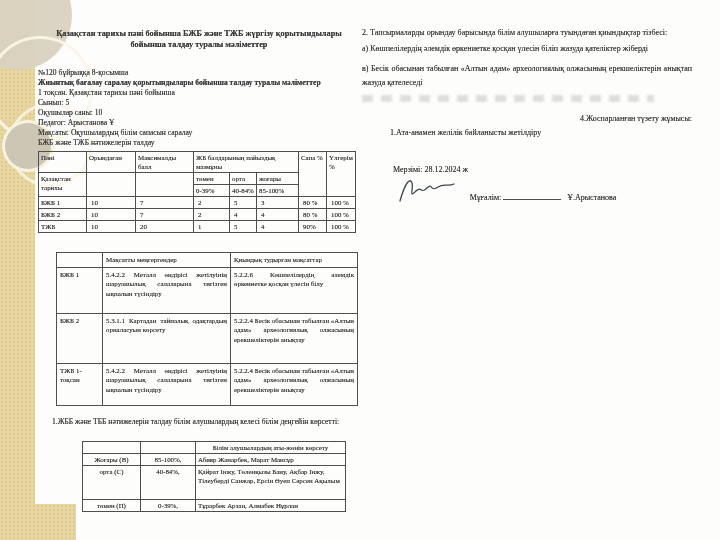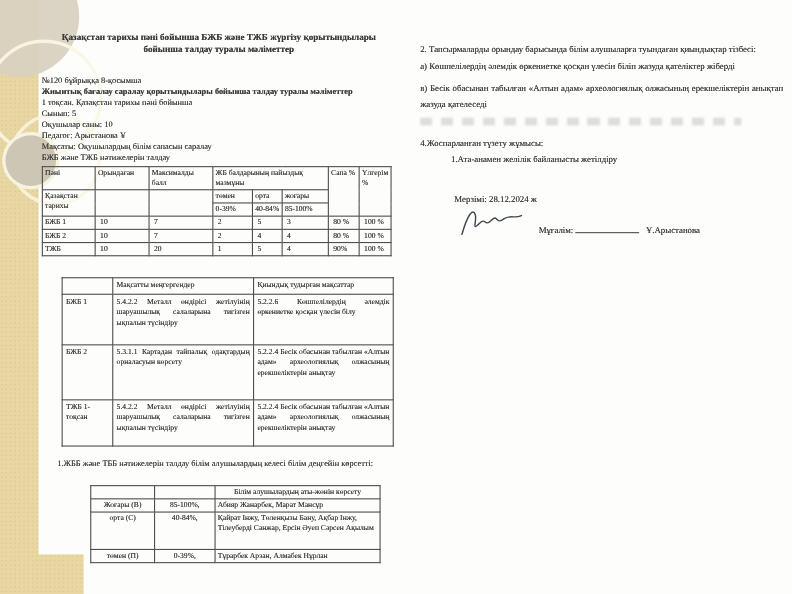--- a/index.html
+++ b/index.html
@@ -40,29 +40,29 @@
   td { border: 1px solid #4e4e4e; padding: 1px 2px; vertical-align: top; font-size: 6.9px; line-height: 9px; word-wrap: break-word; }
   .t1 { width: 317px; margin-top: 3px; }
   .t1 .num { padding-left: 4px; }
   .t2 { width: 301px; margin: 19px 0 0 18px; }
   .t2 td { text-align: justify; line-height: 9.5px; padding: 2px 3px; }
   .t2 td.rowlab { text-align: left; }
   .t3 { width: 263px; margin: 14px 0 0 44px; }
   .t3 .ctr { text-align: center; }
   .results-intro { margin: 11px 0 0 14px; width: 300px; }
   
-  .col-right { position: absolute; left: 382px; top: 26px; width: 330px; font-size: 8px; line-height: 13.5px; text-align: justify; margin-top: 12px; }
+  .col-right { position: absolute; left: 362px; top: 26px; width: 330px; font-size: 8px; line-height: 13.5px; text-align: justify; }
   .p2a { margin-top: 2px; }
   .p2b { margin-top: 7px; }
   .ghost {
     margin-top: 6px; height: 7px; width: 292px; filter: blur(1.1px); opacity: .5;
     background: repeating-linear-gradient(90deg, rgba(130,130,130,.5) 0 11px, rgba(0,0,0,0) 11px 19px);
   }
   .p3 { margin-top: 6px; }
-  .p4 { margin-top: 10px; text-align: left; }
+  .p4 { margin-top: 10px; text-align: right; }
   .p4-item { margin-left: 28px; text-align: justify; }
   .date-line { margin-top: 24px; text-align: left; padding-left: 31px; }
   .teacher-line { margin-top: 14px; text-align: center; position: relative; padding-left: 32px; }
   .sig-underline { display: inline-block; width: 58px; border-bottom: 1px solid #4e4e4e; margin: 0 6px 0 2px; }
   .sig-svg { position: absolute; left: 34px; top: -16px; }
 </style>
 </head>
 <body>
 
 <div class="slide">

